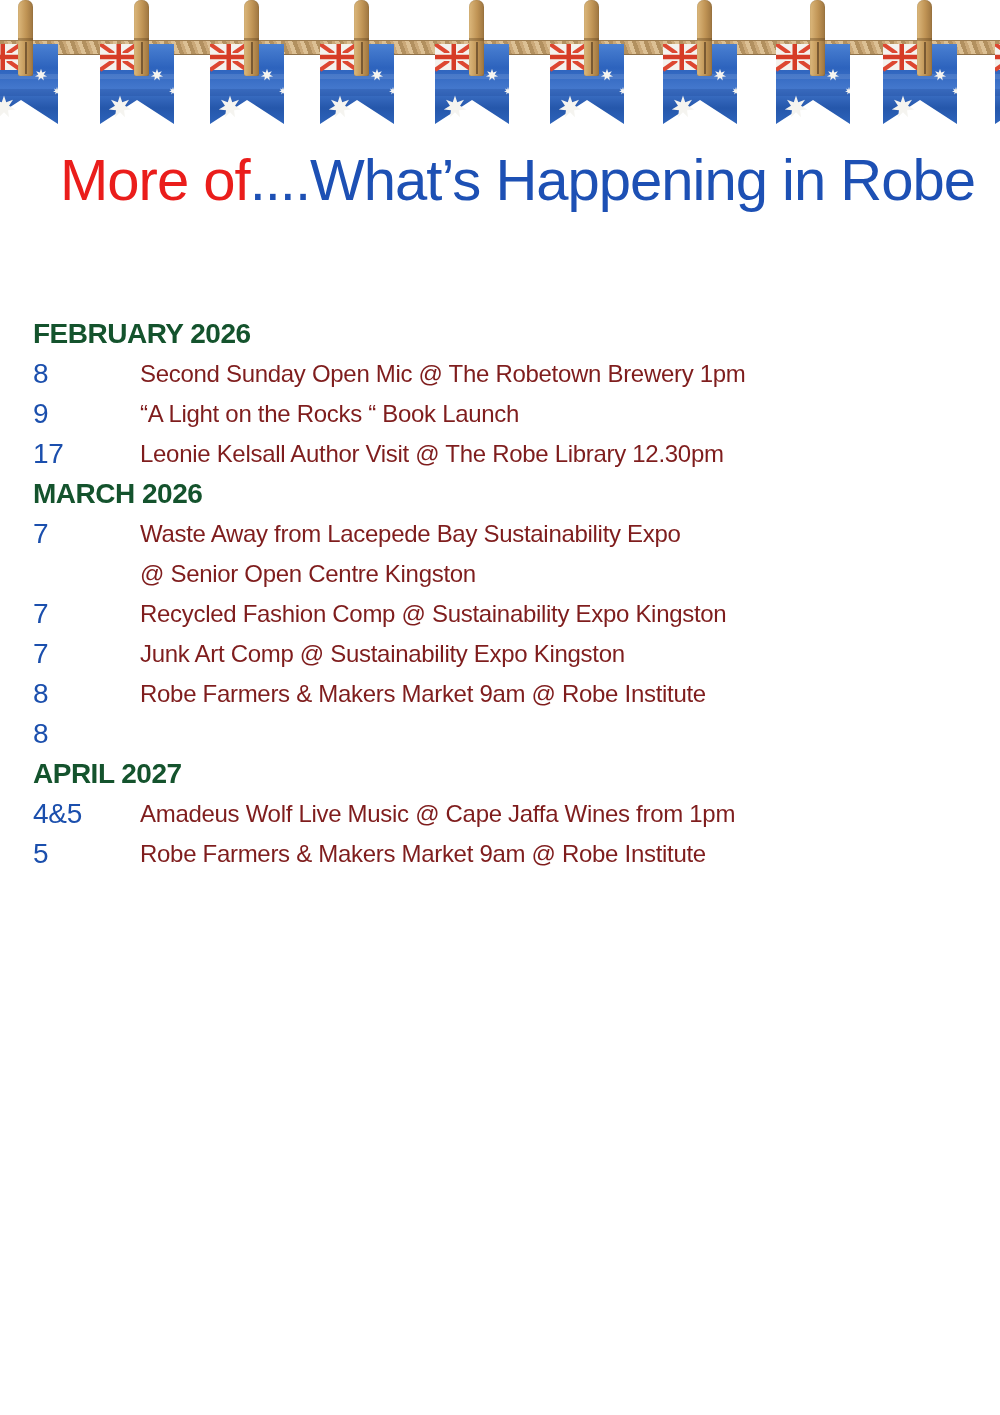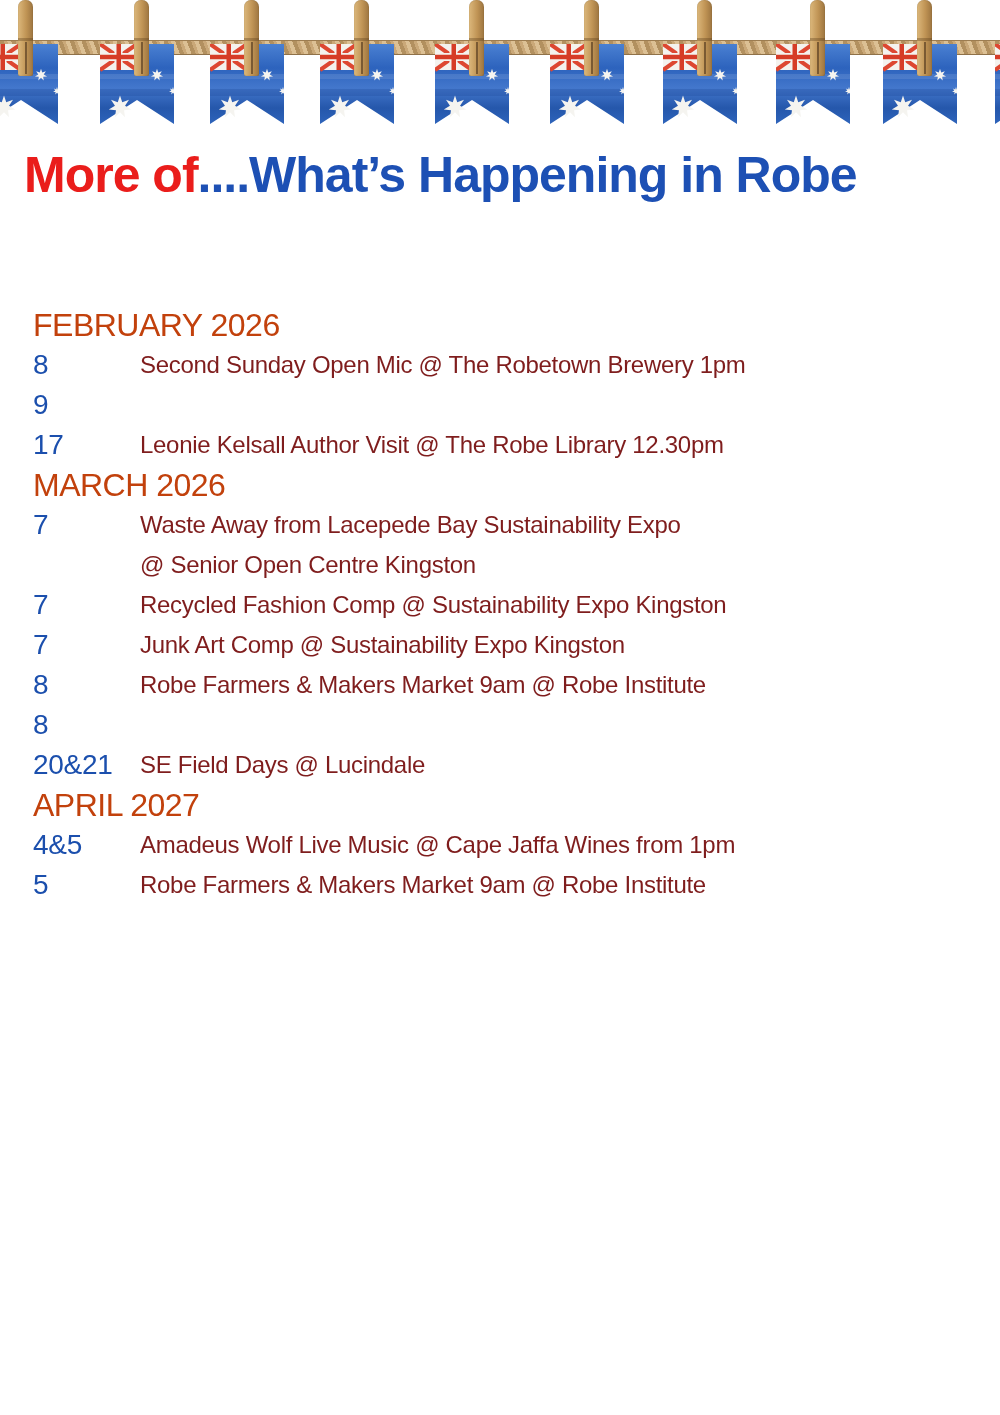--- a/index.html
+++ b/index.html
@@ -30,32 +30,32 @@
     background:rgba(90,60,25,.35);
   }
   .pin::after {
     content:""; position:absolute; left:50%; transform:translateX(-50%);
     bottom:2px; width:2px; height:32px; background:#7a5a33;
   }
   .defs-svg { position:absolute; width:0; height:0; }
 
   
   .title {
-    margin:16px 0 0 24px; font-size:50px; font-weight:bold;
+    margin:16px 0 0 60px; font-size:58px; font-weight:normal;
     letter-spacing:-1px; line-height:1.1; white-space:nowrap;
   }
   .title .t-red  { color:#ea1d1b; }
   .title .t-blue { color:#1d50b4; }
 
   
   .content { margin-top:102px; padding-left:33px; padding-right:20px; }
   .month-section { margin-top:0; }
   .month-section + .month-section { }
   .month {
-    font-size:32px; font-weight:normal; color:#c2410c;
+    font-size:28px; font-weight:bold; color:#14532d;
     letter-spacing:-0.5px; line-height:40px; height:40px;
   }
   .row { display:flex; line-height:40px; }
   .date {
     flex:0 0 107px; font-size:28px; color:#1b4fad; letter-spacing:-0.3px;
   }
   .desc {
     flex:1; font-size:24px; color:#7f1d1d; letter-spacing:-0.3px;
     white-space:nowrap;
   }
@@ -257,20 +257,21 @@
   <section class="month-section">
     <h2 class="month">FEBRUARY 2026</h2>
     <div class="rows">
   <div class="row">
     <div class="date">8</div>
     <div class="desc">Second Sunday Open Mic @ The Robetown Brewery 1pm</div>
   </div>
 
   <div class="row">
     <div class="date">9</div>
+    <div class="desc">“A Light on the Rocks “ Book Launch</div>
   </div>
 
   <div class="row">
     <div class="date">17</div>
     <div class="desc">Leonie Kelsall Author Visit @ The Robe Library 12.30pm</div>
   </div>
 </div>
   </section>
 
   <section class="month-section">
@@ -298,24 +299,20 @@
 
   <div class="row">
     <div class="date">8</div>
     <div class="desc">Robe Farmers &amp; Makers Market 9am @ Robe Institute</div>
   </div>
 
   <div class="row">
     <div class="date">8</div>
   </div>
 
-  <div class="row">
-    <div class="date">20&amp;21</div>
-    <div class="desc">SE Field Days @ Lucindale</div>
-  </div>
 </div>
   </section>
 
   <section class="month-section">
     <h2 class="month">APRIL 2027</h2>
     <div class="rows">
   <div class="row">
     <div class="date">4&amp;5</div>
     <div class="desc">Amadeus Wolf Live Music @ Cape Jaffa Wines from 1pm</div>
   </div>

